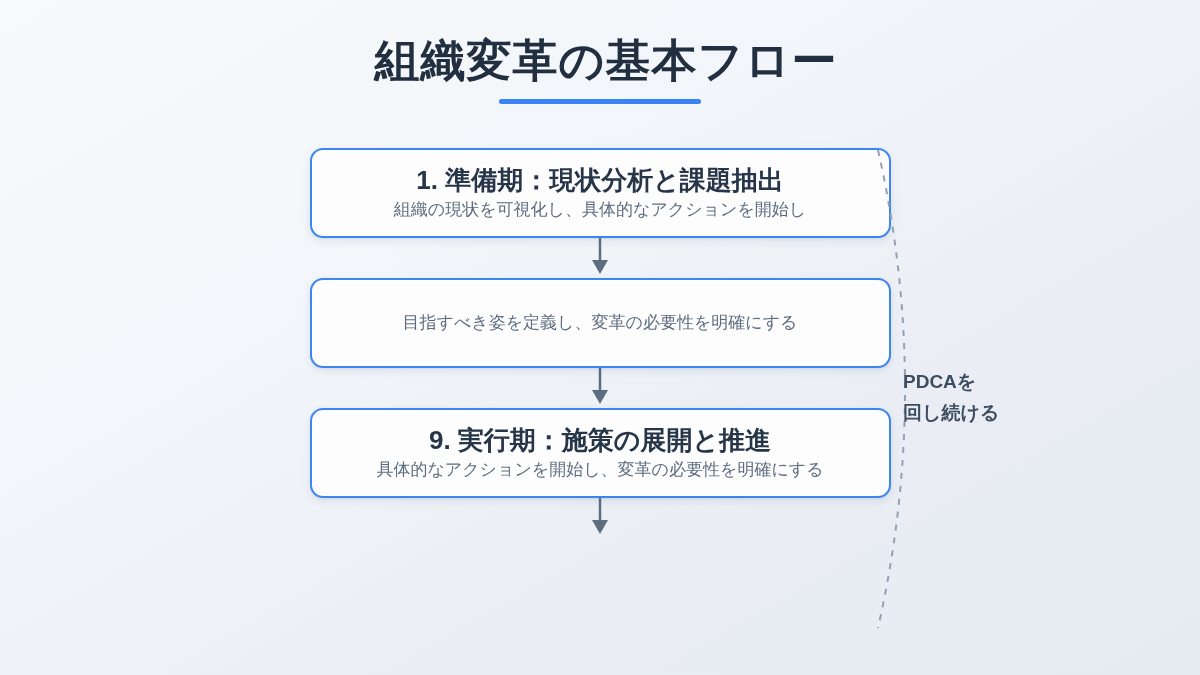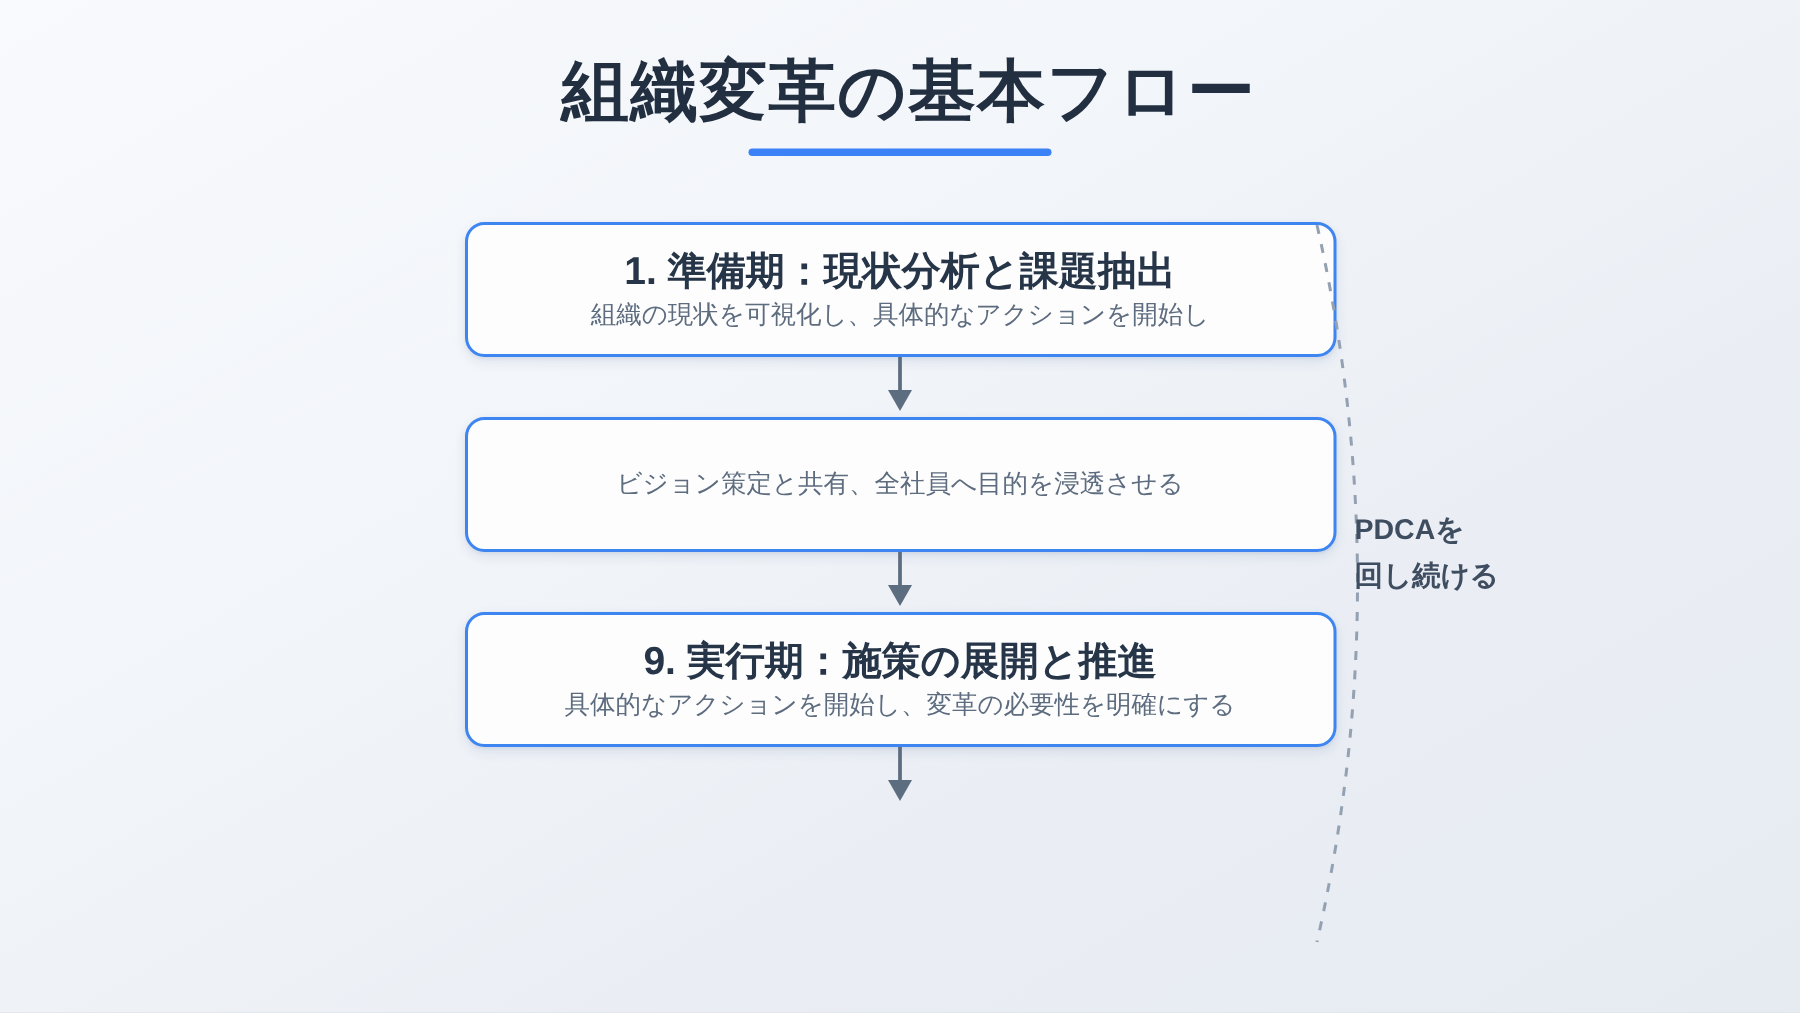--- a/index.html
+++ b/index.html
@@ -53,21 +53,21 @@
     color:#5d6c7e;
     line-height:1.2;
     white-space:nowrap;
   }
   .arrow-gap{
     height:40px;width:34px;
     display:flex;align-items:flex-start;justify-content:center;
   }
   .loop-curve{position:absolute;left:858px;top:138px;}
   .side-note{
-    position:absolute;left:903px;top:338px;
+    position:absolute;left:903px;top:366px;
     font-size:19px;font-weight:700;color:#3e4d60;
     line-height:31px;
     white-space:nowrap;
   }
 </style>
 </head>
 <body>
 
 <div class="stage">
 
@@ -84,21 +84,21 @@
     </div>
 
     <div class="arrow-gap">
       <svg width="34" height="40" viewBox="0 0 34 40">
         <line x1="17" y1="0" x2="17" y2="24" stroke="#5d6d80" stroke-width="2.5"></line>
         <polygon points="9,22 25,22 17,36" fill="#5d6d80"></polygon>
       </svg>
     </div>
 
     <div class="step-box">
-      <div class="step-desc">ビジョン策定と共有、全社員へ目的を浸透させる</div>
+      <div class="step-desc">目指すべき姿を定義し、変革の必要性を明確にする</div>
     </div>
 
     <div class="arrow-gap">
       <svg width="34" height="40" viewBox="0 0 34 40">
         <line x1="17" y1="0" x2="17" y2="24" stroke="#5d6d80" stroke-width="2.5"></line>
         <polygon points="9,22 25,22 17,36" fill="#5d6d80"></polygon>
       </svg>
     </div>
 
     <div class="step-box">

